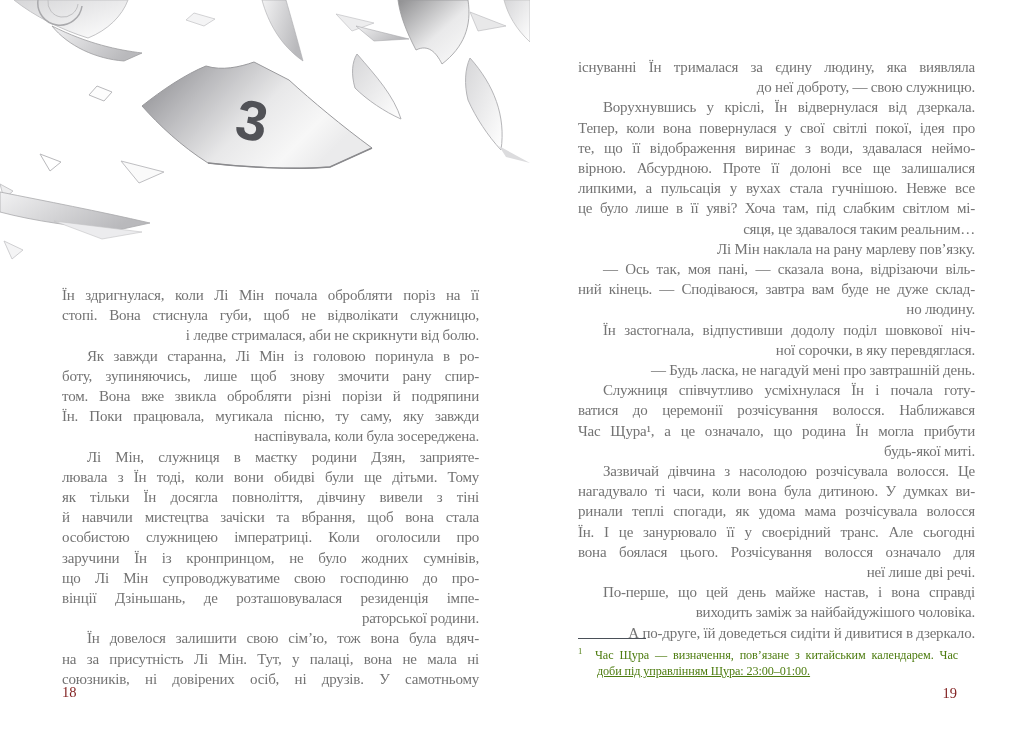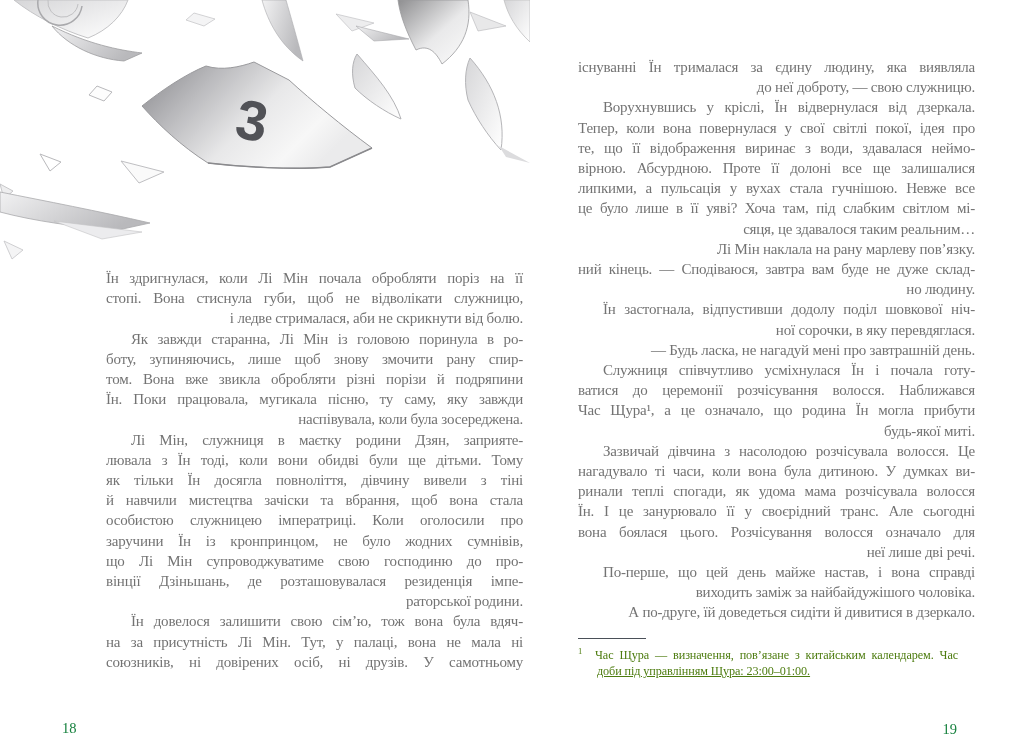--- a/index.html
+++ b/index.html
@@ -13,35 +13,35 @@
   .page-left  { left:0; width:512px; }
   .page-right { left:512px; width:512px; }
 
   .chapter-art { position:absolute; left:0; top:0; width:530px; height:270px; }
 
   .body-lines {
     position:absolute;
     font-size:15px; line-height:20.2px;
     color:#737373; letter-spacing:-0.2px;
   }
-  #left-lines  { left:62px;  top:268px; width:417px;margin-left:44px; }
+  #left-lines  { left:62px;  top:285px; width:417px; }
   #right-lines { left:66px;  top:57px;  width:397px; } 
 
   .line { white-space:nowrap; text-align:right; }
   .line.just { white-space:normal; text-align:justify; text-align-last:justify; }
   .line.indent { padding-left:25px; }
 
   .footnote { position:absolute; left:66px; top:638px; width:380px; color:#4d7c0f; }
   .fn-rule { width:68px; border-top:1.6px solid #4a5058; margin-bottom:4px; }
   .fn-line { font-size:12.2px; line-height:16.3px; letter-spacing:-0.1px; }
   .fn-l1 { text-align:justify; text-align-last:justify; }
   .fn-marker { display:inline-block; width:17px; font-size:8.6px; vertical-align:5px; }
   .fn-l2 { padding-left:19px;text-decoration:underline; }
 
-  .folio { position:absolute; font-size:14.5px; color:#15803d;margin-top:36px; }
+  .folio { position:absolute; font-size:14.5px; color:#7f1d1d; }
   .folio-left  { left:62px; top:684px; }
   .folio-right { right:67px; top:685px; }
 </style>
 </head>
 <body>
 
 <div class="spread">
 
   <section class="page page-left">
 
@@ -129,20 +129,21 @@
         <div class="line just">існуванні Їн трималася за єдину людину, яка виявляла</div>
         <div class="line">до неї доброту, — свою служницю.</div>
         <div class="line indent just">Ворухнувшись у кріслі, Їн відвернулася від дзеркала.</div>
         <div class="line just">Тепер, коли вона повернулася у свої світлі покої, ідея про</div>
         <div class="line just">те, що її відображення виринає з води, здавалася неймо-</div>
         <div class="line just">вірною. Абсурдною. Проте її долоні все ще залишалися</div>
         <div class="line just">липкими, а пульсація у вухах стала гучнішою. Невже все</div>
         <div class="line just">це було лише в її уяві? Хоча там, під слабким світлом мі-</div>
         <div class="line">сяця, це здавалося таким реальним…</div>
         <div class="line indent">Лі Мін наклала на рану марлеву пов’язку.</div>
+        <div class="line indent just">— Ось так, моя пані, — сказала вона, відрізаючи віль-</div>
         <div class="line just">ний кінець. — Сподіваюся, завтра вам буде не дуже склад-</div>
         <div class="line">но людину.</div>
         <div class="line indent just">Їн застогнала, відпустивши додолу поділ шовкової ніч-</div>
         <div class="line">ної сорочки, в яку перевдяглася.</div>
         <div class="line indent">— Будь ласка, не нагадуй мені про завтрашній день.</div>
         <div class="line indent just">Служниця співчутливо усміхнулася Їн і почала готу-</div>
         <div class="line just">ватися до церемонії розчісування волосся. Наближався</div>
         <div class="line just">Час Щура¹, а це означало, що родина Їн могла прибути</div>
         <div class="line">будь-якої миті.</div>
         <div class="line indent just">Зазвичай дівчина з насолодою розчісувала волосся. Це</div>

